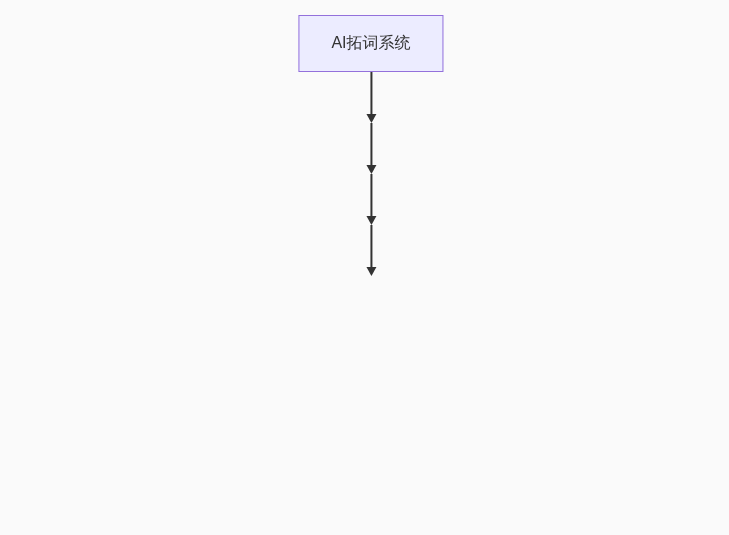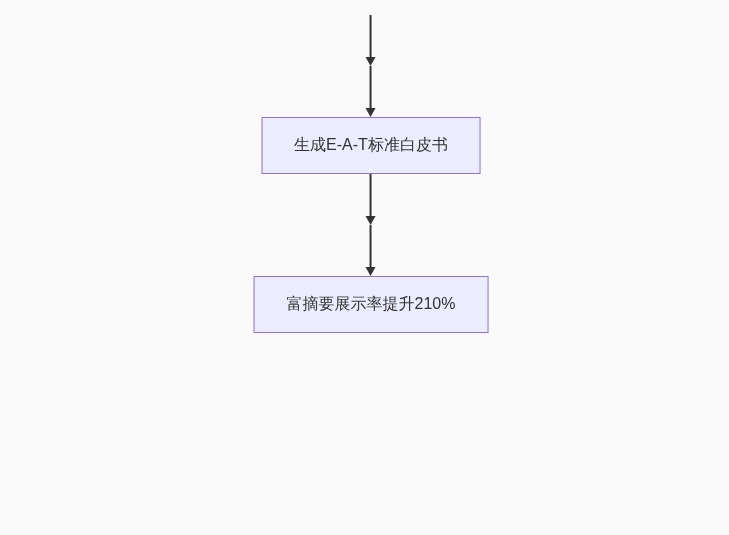--- a/index.html
+++ b/index.html
@@ -59,45 +59,42 @@
     border-right: 5px solid transparent;
     border-top: 9px solid #333333;
   }
 </style>
 </head>
 <body>
 
 <div class="canvas">
   <div class="flow">
 
-
-    <div class="arrow">
-      <div class="shaft"></div>
-      <div class="head"></div>
-    </div>
-
-
-    <div class="arrow">
-      <div class="shaft"></div>
-      <div class="head"></div>
-    </div>
-
     <div class="node">
-      <span>生成E-A-T标准白皮书</span>
+      <span>AI拓词系统</span>
     </div>
 
     <div class="arrow">
       <div class="shaft"></div>
       <div class="head"></div>
     </div>
 
 
     <div class="arrow">
       <div class="shaft"></div>
       <div class="head"></div>
     </div>
 
-    <div class="node">
-      <span>富摘要展示率提升210%</span>
+
+    <div class="arrow">
+      <div class="shaft"></div>
+      <div class="head"></div>
     </div>
+
+
+    <div class="arrow">
+      <div class="shaft"></div>
+      <div class="head"></div>
+    </div>
+
 
   </div>
 </div>
 
 </body></html>

